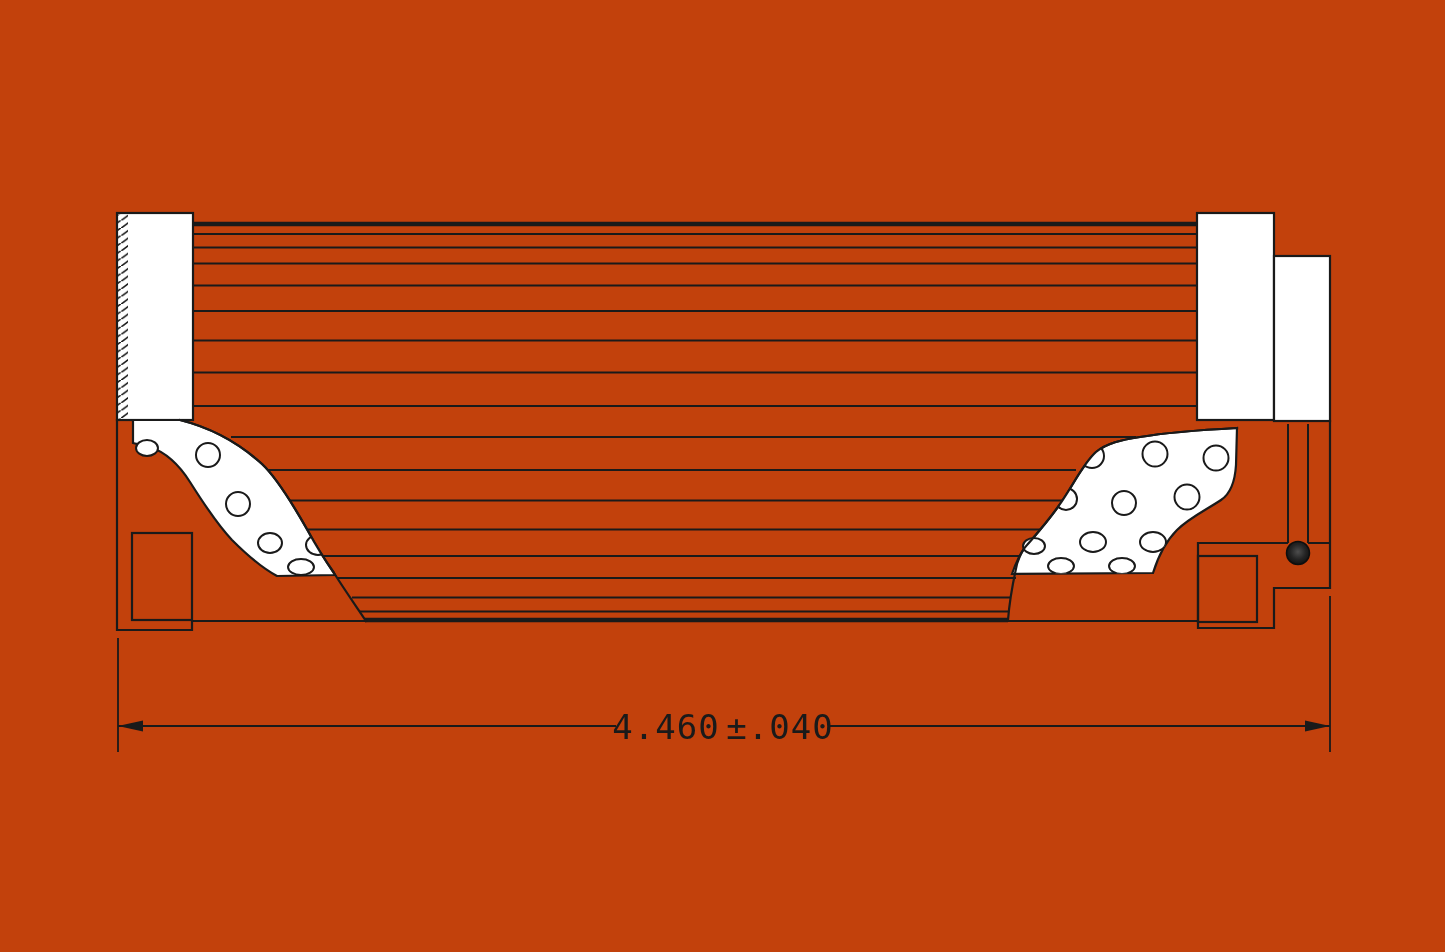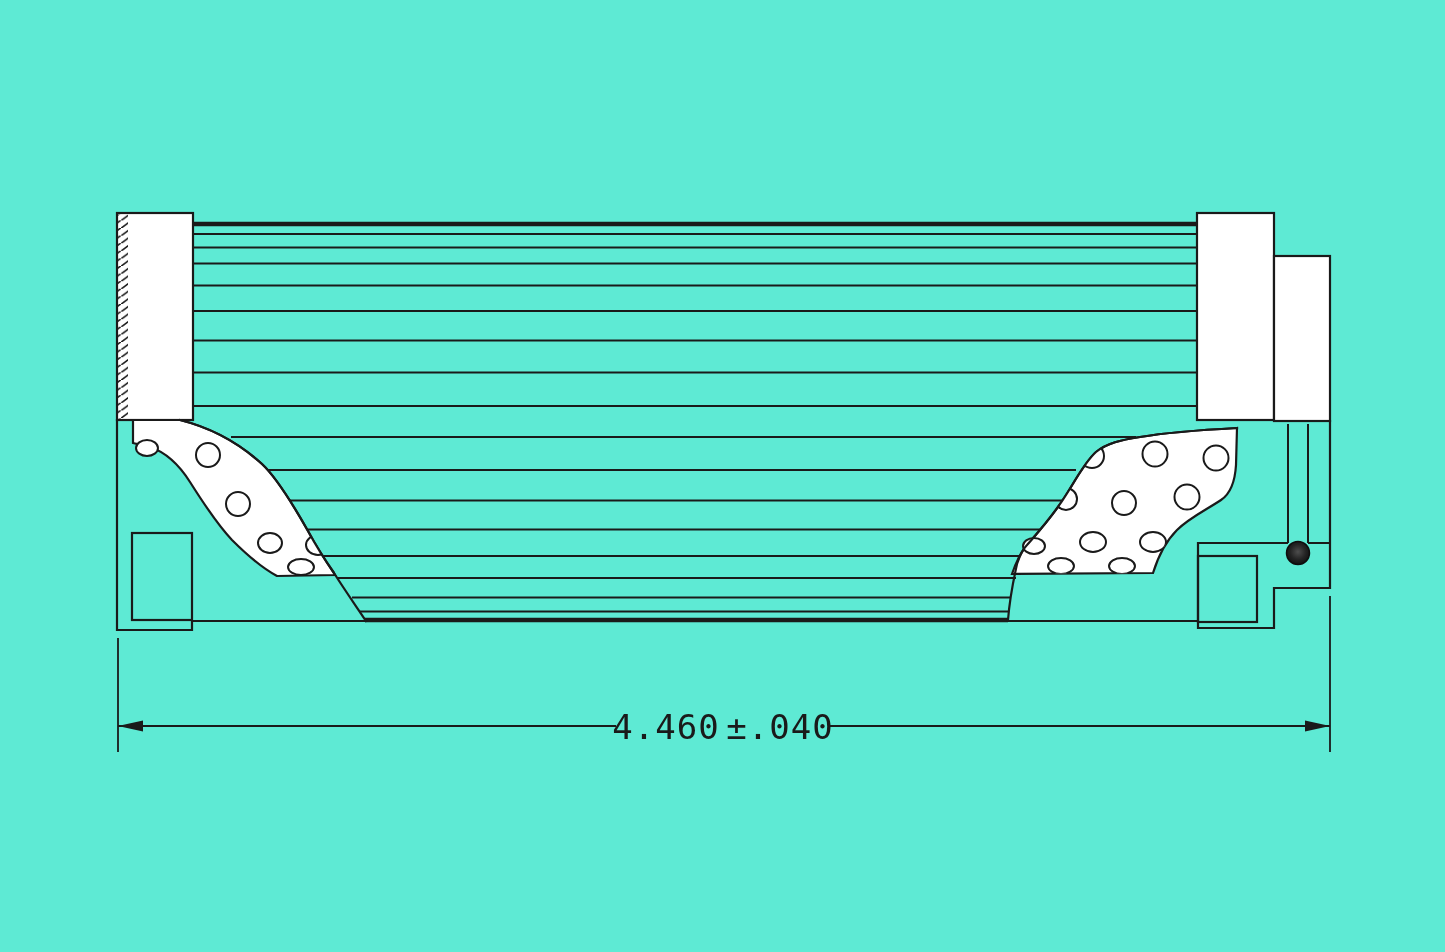--- a/index.html
+++ b/index.html
@@ -4,21 +4,21 @@
 <style>
   html, body {
     margin: 0;
     padding: 0;
     background: #ffffff;
   }
   .stage {
     position: relative;
     width: 1445px;
     height: 952px;
-    background: #5eead4;
+    background: #c2410c;
     overflow: hidden;
   }
   svg { display: block; }
   .outline {
     fill: none;
     stroke: #1a1a1a;
     stroke-width: 2.2;
     stroke-linecap: square;
     stroke-linejoin: miter;
   }

